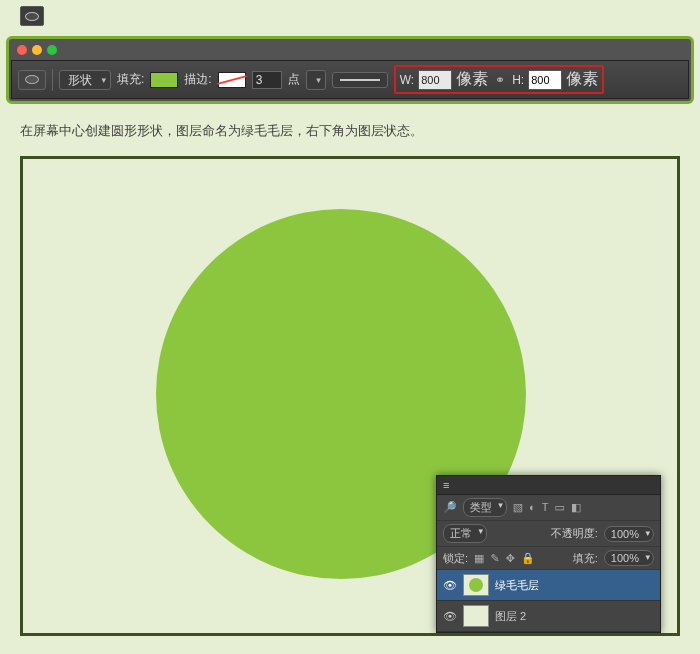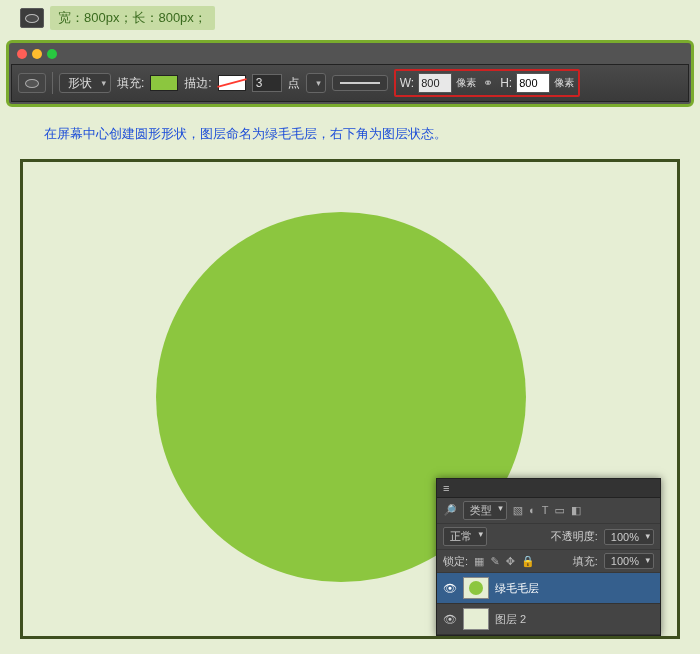--- a/index.html
+++ b/index.html
@@ -35,42 +35,42 @@
   .tb-select { background: #3a3a3a; border: 1px solid #666; border-radius: 3px; padding: 2px 18px 2px 8px; color: #ddd; position: relative; height: 20px; line-height: 15px; }
   .tb-select::after { content: "▾"; position: absolute; right: 4px; top: 2px; font-size: 9px; color: #bbb; }
   .swatch { width: 28px; height: 16px; background: #8cc63f; border: 1px solid #222; }
   .stroke-swatch { width: 28px; height: 16px; background: #fff; border: 1px solid #222; position: relative; }
   .stroke-swatch::after { content: ""; position: absolute; left: -2px; top: 6px; width: 30px; height: 2px; background: #ff3b30; transform: rotate(-15deg); }
   .tb-input { background: #2d2d2d; border: 1px solid #666; color: #ddd; width: 30px; padding: 1px 3px; height: 18px; font-size: 12px; }
   .stroke-line { width: 56px; height: 16px; background: #3a3a3a; border: 1px solid #666; border-radius: 3px; display: flex; align-items: center; justify-content: center; }
   .stroke-line .ln { width: 40px; height: 2px; background: #ccc; }
   .wh-group { display: flex; align-items: center; gap: 4px; border: 2px solid #c22; padding: 2px 4px; border-radius: 2px; }
   .wh-input { background: #e8e8e8; border: 1px solid #555; width: 34px; height: 20px; font-size: 11px; padding: 0 2px; color: #222; }
-  .px-label { font-size: 10px; color: #ddd; }
+  .px-label { font-size: 16px; color: #ddd; }
   .link-icon { width: 16px; text-align: center; color: #bbb; font-size: 12px; }
 
-  .line2 { padding: 8px 20px; color: #1d4ed8; margin-left: 24px; }
+  .line2 { padding: 8px 20px; color: #404040; }
 
   .canvas-frame {
     margin: 8px 20px 0 20px; border: 3px solid #3e4f1f; background: #e6eed4;
     height: 480px; position: relative; overflow: hidden;
   }
   .circle {
     width: 370px; height: 370px; background: #8cc63f; border-radius: 50%;
     position: absolute; left: 133px; top: 50px;
   }
 
   .layers-panel {
     position: absolute; right: 16px; bottom: 0; width: 225px;
     background: #444; border: 1px solid #222; color: #ccc; font-size: 11px;
     box-shadow: 0 0 8px rgba(0,0,0,0.5);
   }
   .lp-header { background: #333; padding: 3px 6px; display: flex; justify-content: space-between; border-bottom: 1px solid #222; }
   .lp-row { display: flex; align-items: center; padding: 3px 6px; gap: 6px; border-bottom: 1px solid #383838; }
-  .lp-row .lp-select { background: #3a3a3a; border: 1px solid #666; padding: 1px 14px 1px 6px; color: #ccc; position: relative; border-radius: 2px; }
+  .lp-row .lp-select { background: #3a3a3a; border: 1px solid #666; padding: 1px 14px 1px 6px; color: #ccc; position: relative; border-radius: 8px; }
   .lp-row .lp-select::after { content: "▾"; position: absolute; right: 3px; font-size: 9px; }
   .lp-icons { display: flex; gap: 6px; color: #aaa; font-size: 11px; }
   .lp-icons span { cursor: default; }
   .layer-list { }
   .layer-item { display: flex; align-items: center; gap: 6px; padding: 4px 6px; border-bottom: 1px solid #333; }
   .layer-item.active { background: #355f8d; color: #fff; }
   .eye { width: 14px; text-align: center; }
   .thumb { width: 26px; height: 22px; background: #e6eed4; border: 1px solid #888; display: flex; align-items: center; justify-content: center; }
   .thumb .mini-circle { width: 14px; height: 14px; background: #8cc63f; border-radius: 50%; }
   .thumb.plain { background: #e6eed4; }
@@ -81,21 +81,20 @@
     letter-spacing: 1px;
   }
 </style>
 </head>
 <body>
 
 <div class="line1">
   <span class="tool-icon">
       <span class="ellipse"></span>
     </span>
-  <span class="highlight">宽：800px；长：800px；</span>
 </div>
 
 <div class="toolbar-wrap">
   <div class="traffic">
     <div class="dot r"></div>
     <div class="dot y"></div>
     <div class="dot g"></div>
   </div>
   <div class="toolbar">
     <div class="tb-icon">

